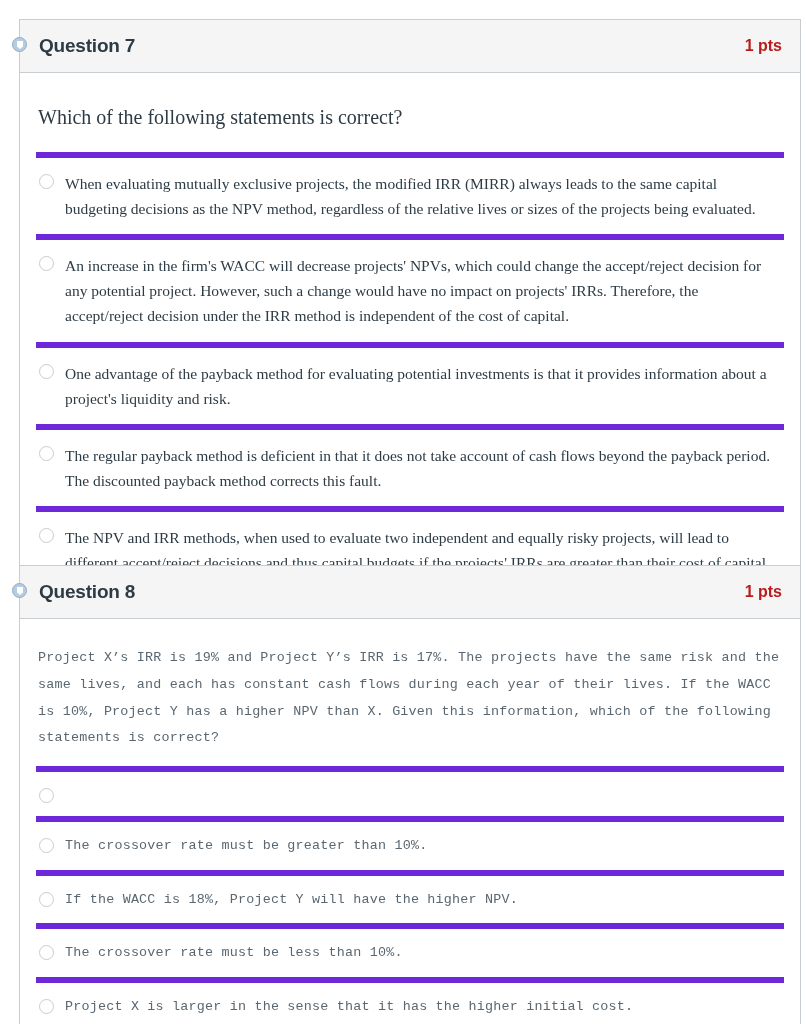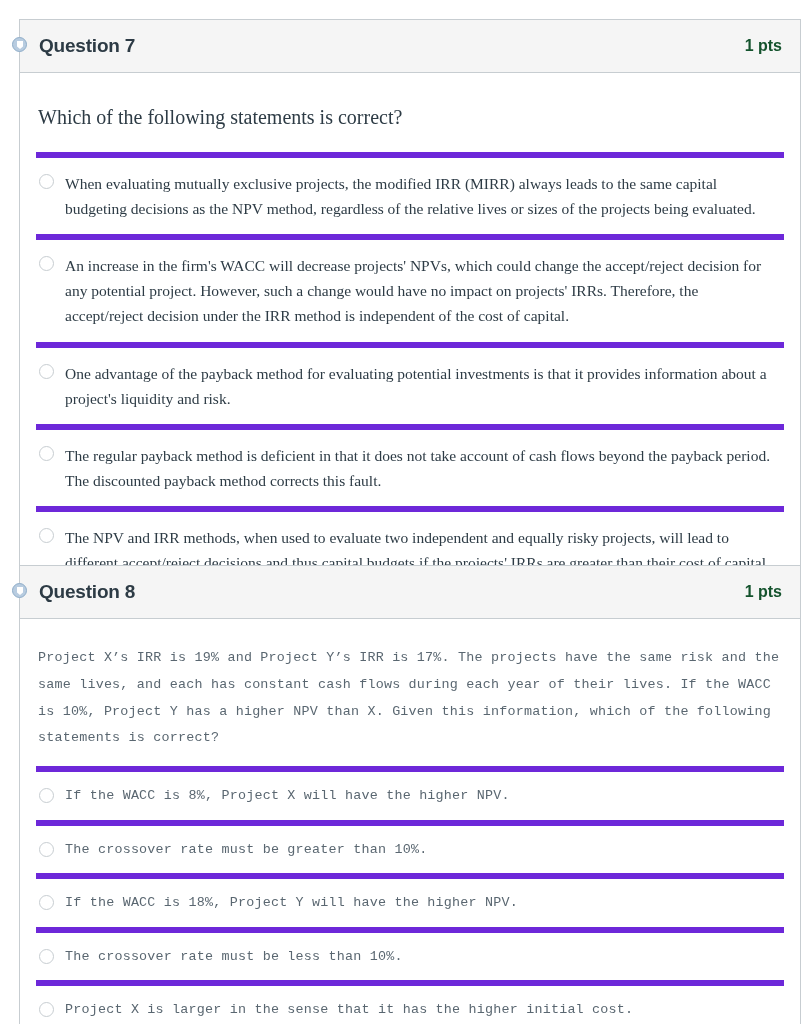--- a/index.html
+++ b/index.html
@@ -44,21 +44,21 @@
     font-size: 19px;
     font-weight: bold;
     color: #2d3b45;
     letter-spacing: -0.2px;
   }
 
   .question-points {
     font-family: "Liberation Sans", sans-serif;
     font-size: 16px;
     font-weight: bold;
-    color: #14532d;
+    color: #b91c1c;
   }
 
   
   .flag-indicator {
     position: absolute;
     left: -8px;
     top: 17px;
     width: 15px;
     height: 15px;
     border-radius: 50%;
@@ -193,21 +193,20 @@
       <span class="question-name">Question 8</span>
       <span class="question-points">1 pts</span>
     </div>
 
     <div class="question-body">
       <div class="question-text">Project X’s IRR is 19% and Project Y’s IRR is 17%.  The projects have the same risk and the same lives, and each has constant cash flows during each year of their lives.  If the WACC is 10%, Project Y has a higher NPV than X.  Given this information, which of the following statements is correct?</div>
 
       <div class="answers">
         <div class="answer-row">
           <span class="radio"></span>
-          <span class="answer-text">If the WACC is 8%, Project X will have the higher NPV.</span>
         </div>
         <div class="answer-row">
           <span class="radio"></span>
           <span class="answer-text">The crossover rate must be greater than 10%.</span>
         </div>
         <div class="answer-row">
           <span class="radio"></span>
           <span class="answer-text">If the WACC is 18%, Project Y will have the higher NPV.</span>
         </div>
         <div class="answer-row">

